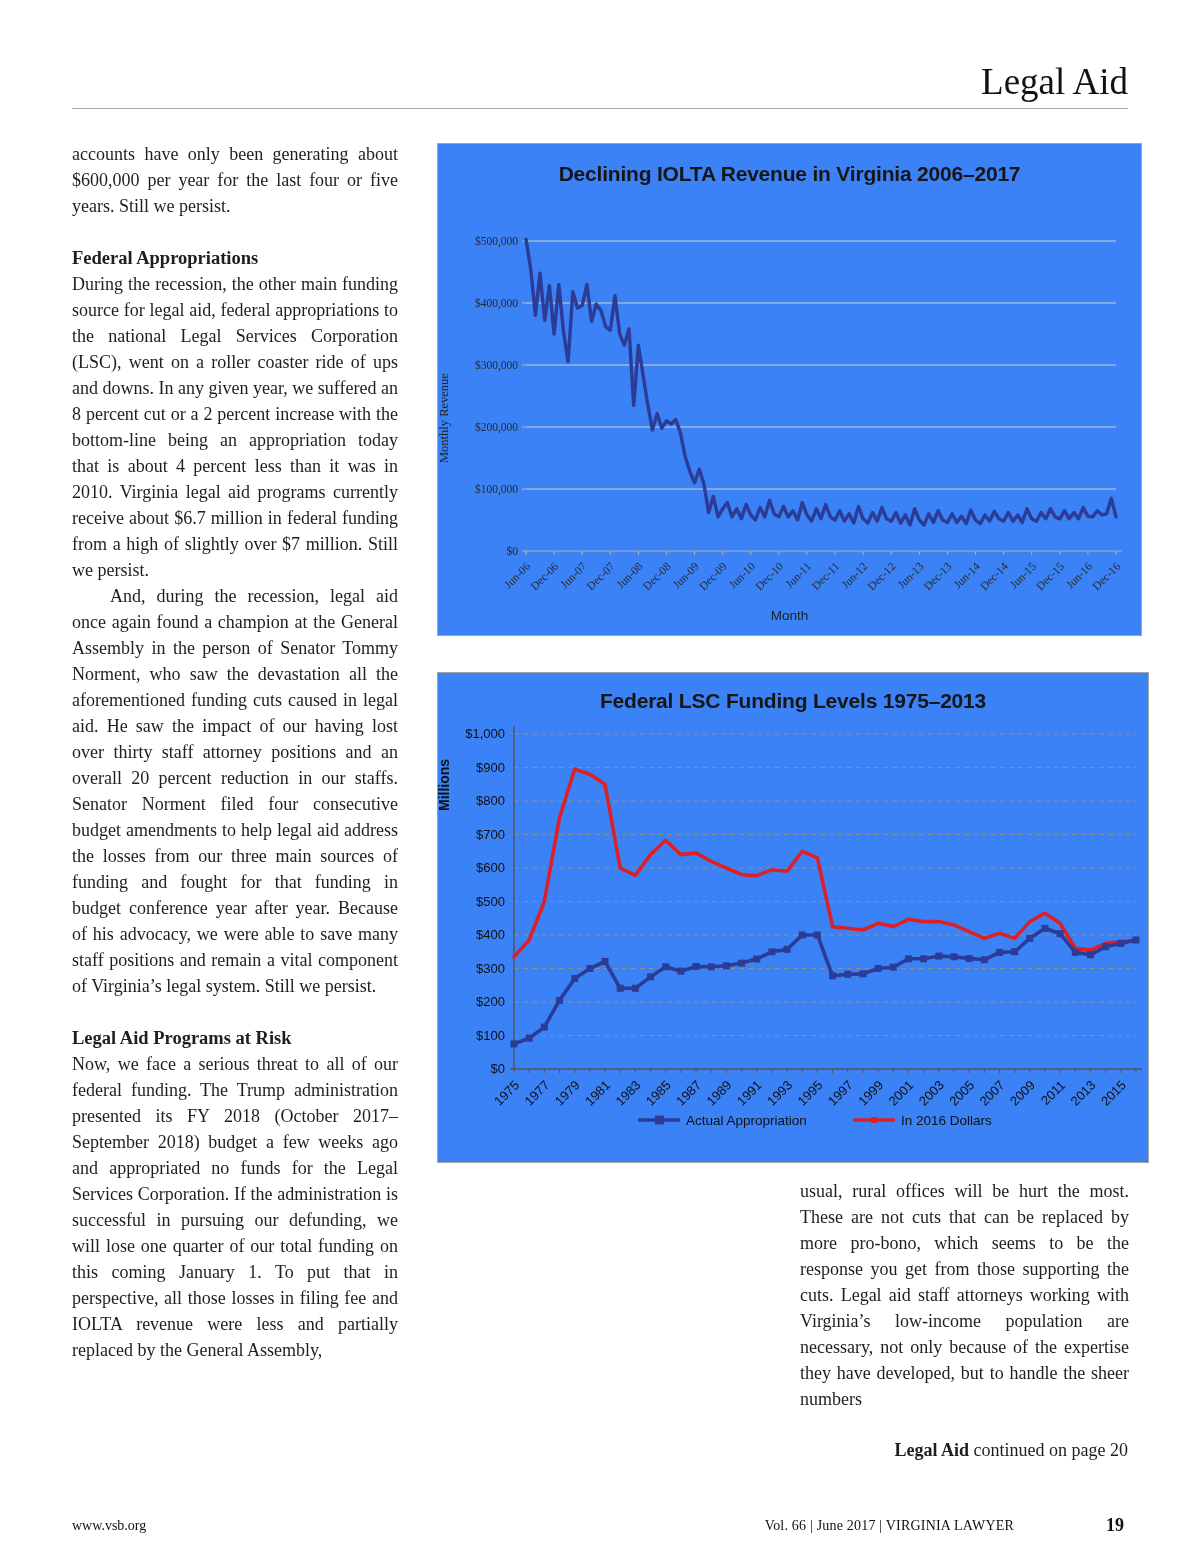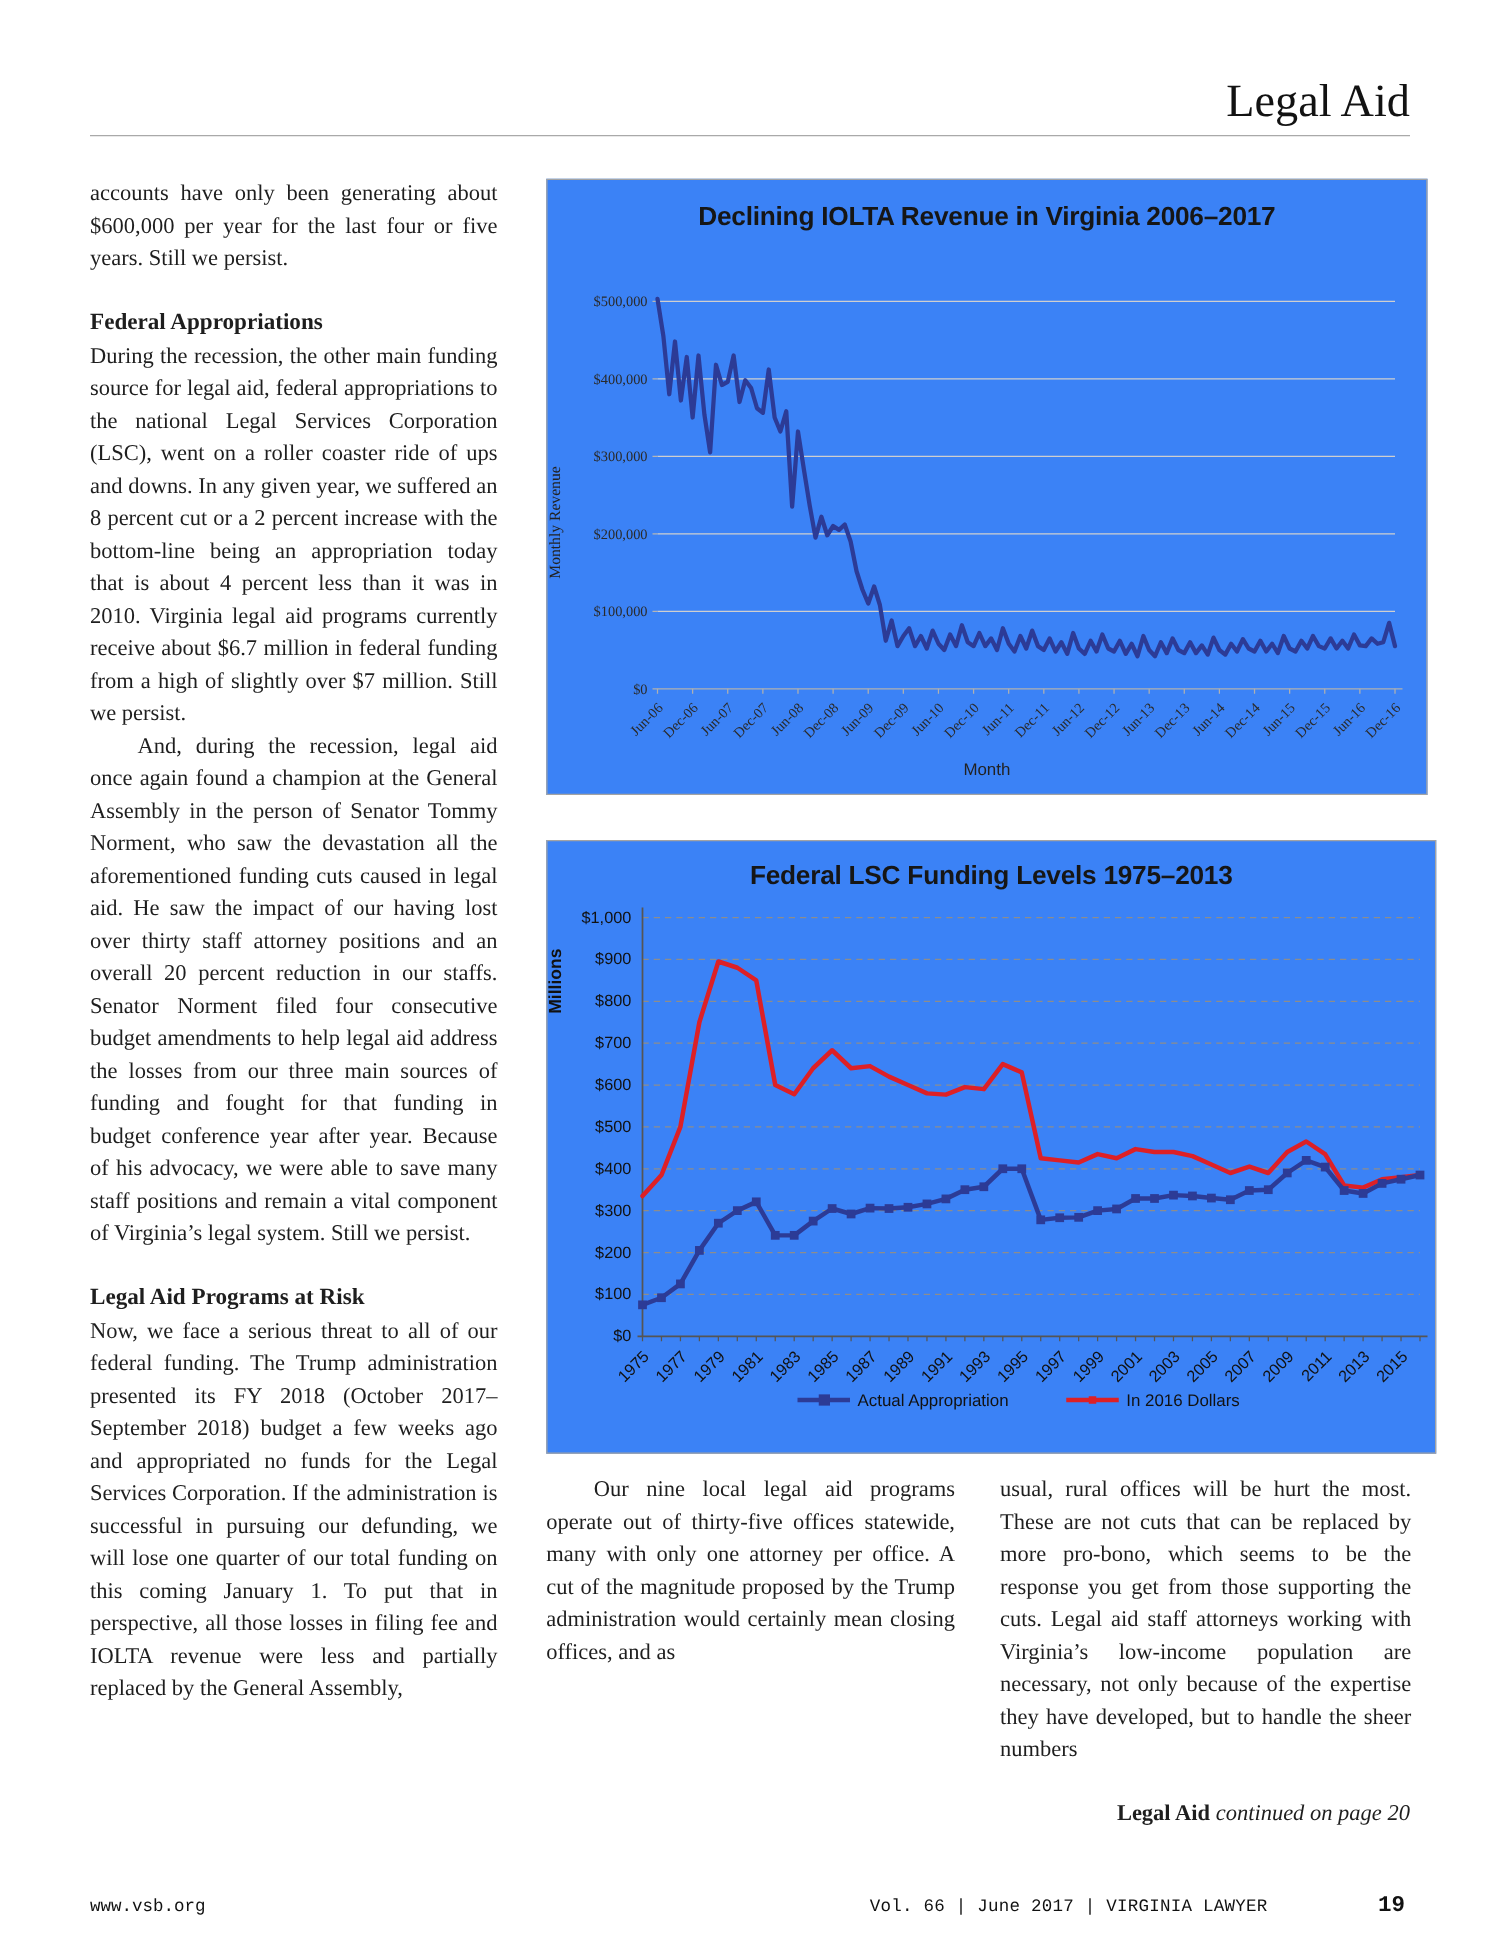--- a/index.html
+++ b/index.html
@@ -34,24 +34,24 @@
   .y-title-2{position:absolute;left:14px;top:122px;white-space:nowrap;
         transform:rotate(-90deg);transform-origin:left bottom;
         font-family:"Liberation Sans",sans-serif;font-weight:bold;font-size:14px;color:#111;}
 
   .c1-tick{font-family:"Liberation Serif",serif;font-size:11.5px;fill:#2a2a2a;}
   .c2-tick{font-family:"Liberation Sans",sans-serif;font-size:13px;fill:#111;}
   .c2-legend{font-family:"Liberation Sans",sans-serif;font-size:13.5px;fill:#111;}
 
   .continued{position:absolute;right:72px;top:1440px;font-size:18px;text-align:right;}
   .continued .b{font-weight:bold;}
-  .continued .i{font-style:italic;margin-top:36px;}
+  .continued .i{margin-top:36px;}
 
   .footer{position:absolute;left:0;top:1514px;width:100%;height:30px;
-        font-family:Liberation Mono, monospace;font-size:14px;color:#111;}
+        font-family:Liberation Serif, serif;font-size:14px;color:#111;}
   .footer-site{position:absolute;left:72px;top:4px;}
   .footer-meta{position:absolute;right:186px;top:4px;letter-spacing:0.2px;}
   .footer-page{position:absolute;right:76px;top:1px;font-size:18px;font-weight:bold;}
 </style>
 </head>
 <body>
 
 <div class="page">
 
   <div class="header-title">Legal Aid</div>
@@ -273,21 +273,20 @@
         <line x1="200" y1="447" x2="242" y2="447" stroke="#2c3b96" stroke-width="3.5"></line>
         <rect x="217" y="442.5" width="9" height="9" fill="#2c3b96"></rect>
         <text x="248" y="452" class="c2-legend">Actual Appropriation</text>
         <line x1="415" y1="447" x2="457" y2="447" stroke="#dd2026" stroke-width="3.5"></line>
         <rect x="433" y="444" width="6" height="6" fill="#dd2026"></rect>
         <text x="463" y="452" class="c2-legend">In 2016 Dollars</text>
       </svg>
   </div>
 
   <div class="col col-mid">
-    <p class="body-p indent">Our nine local legal aid programs operate out of thirty-five offices statewide, many with only one attorney per office. A cut of the magnitude proposed by the Trump administration would certainly mean closing offices, and as</p>
   </div>
 
   <div class="col col-right">
     <p class="body-p">usual, rural offices will be hurt the most. These are not cuts that can be replaced by more pro-bono, which seems to be the response you get from those supporting the cuts. Legal aid staff attorneys working with Virginia’s low-income population are necessary, not only because of the expertise they have developed, but to handle the sheer numbers</p>
   </div>
 
   <div class="continued">
     <span class="b">Legal Aid</span>
     <span class="i">continued on page 20</span>
   </div>

